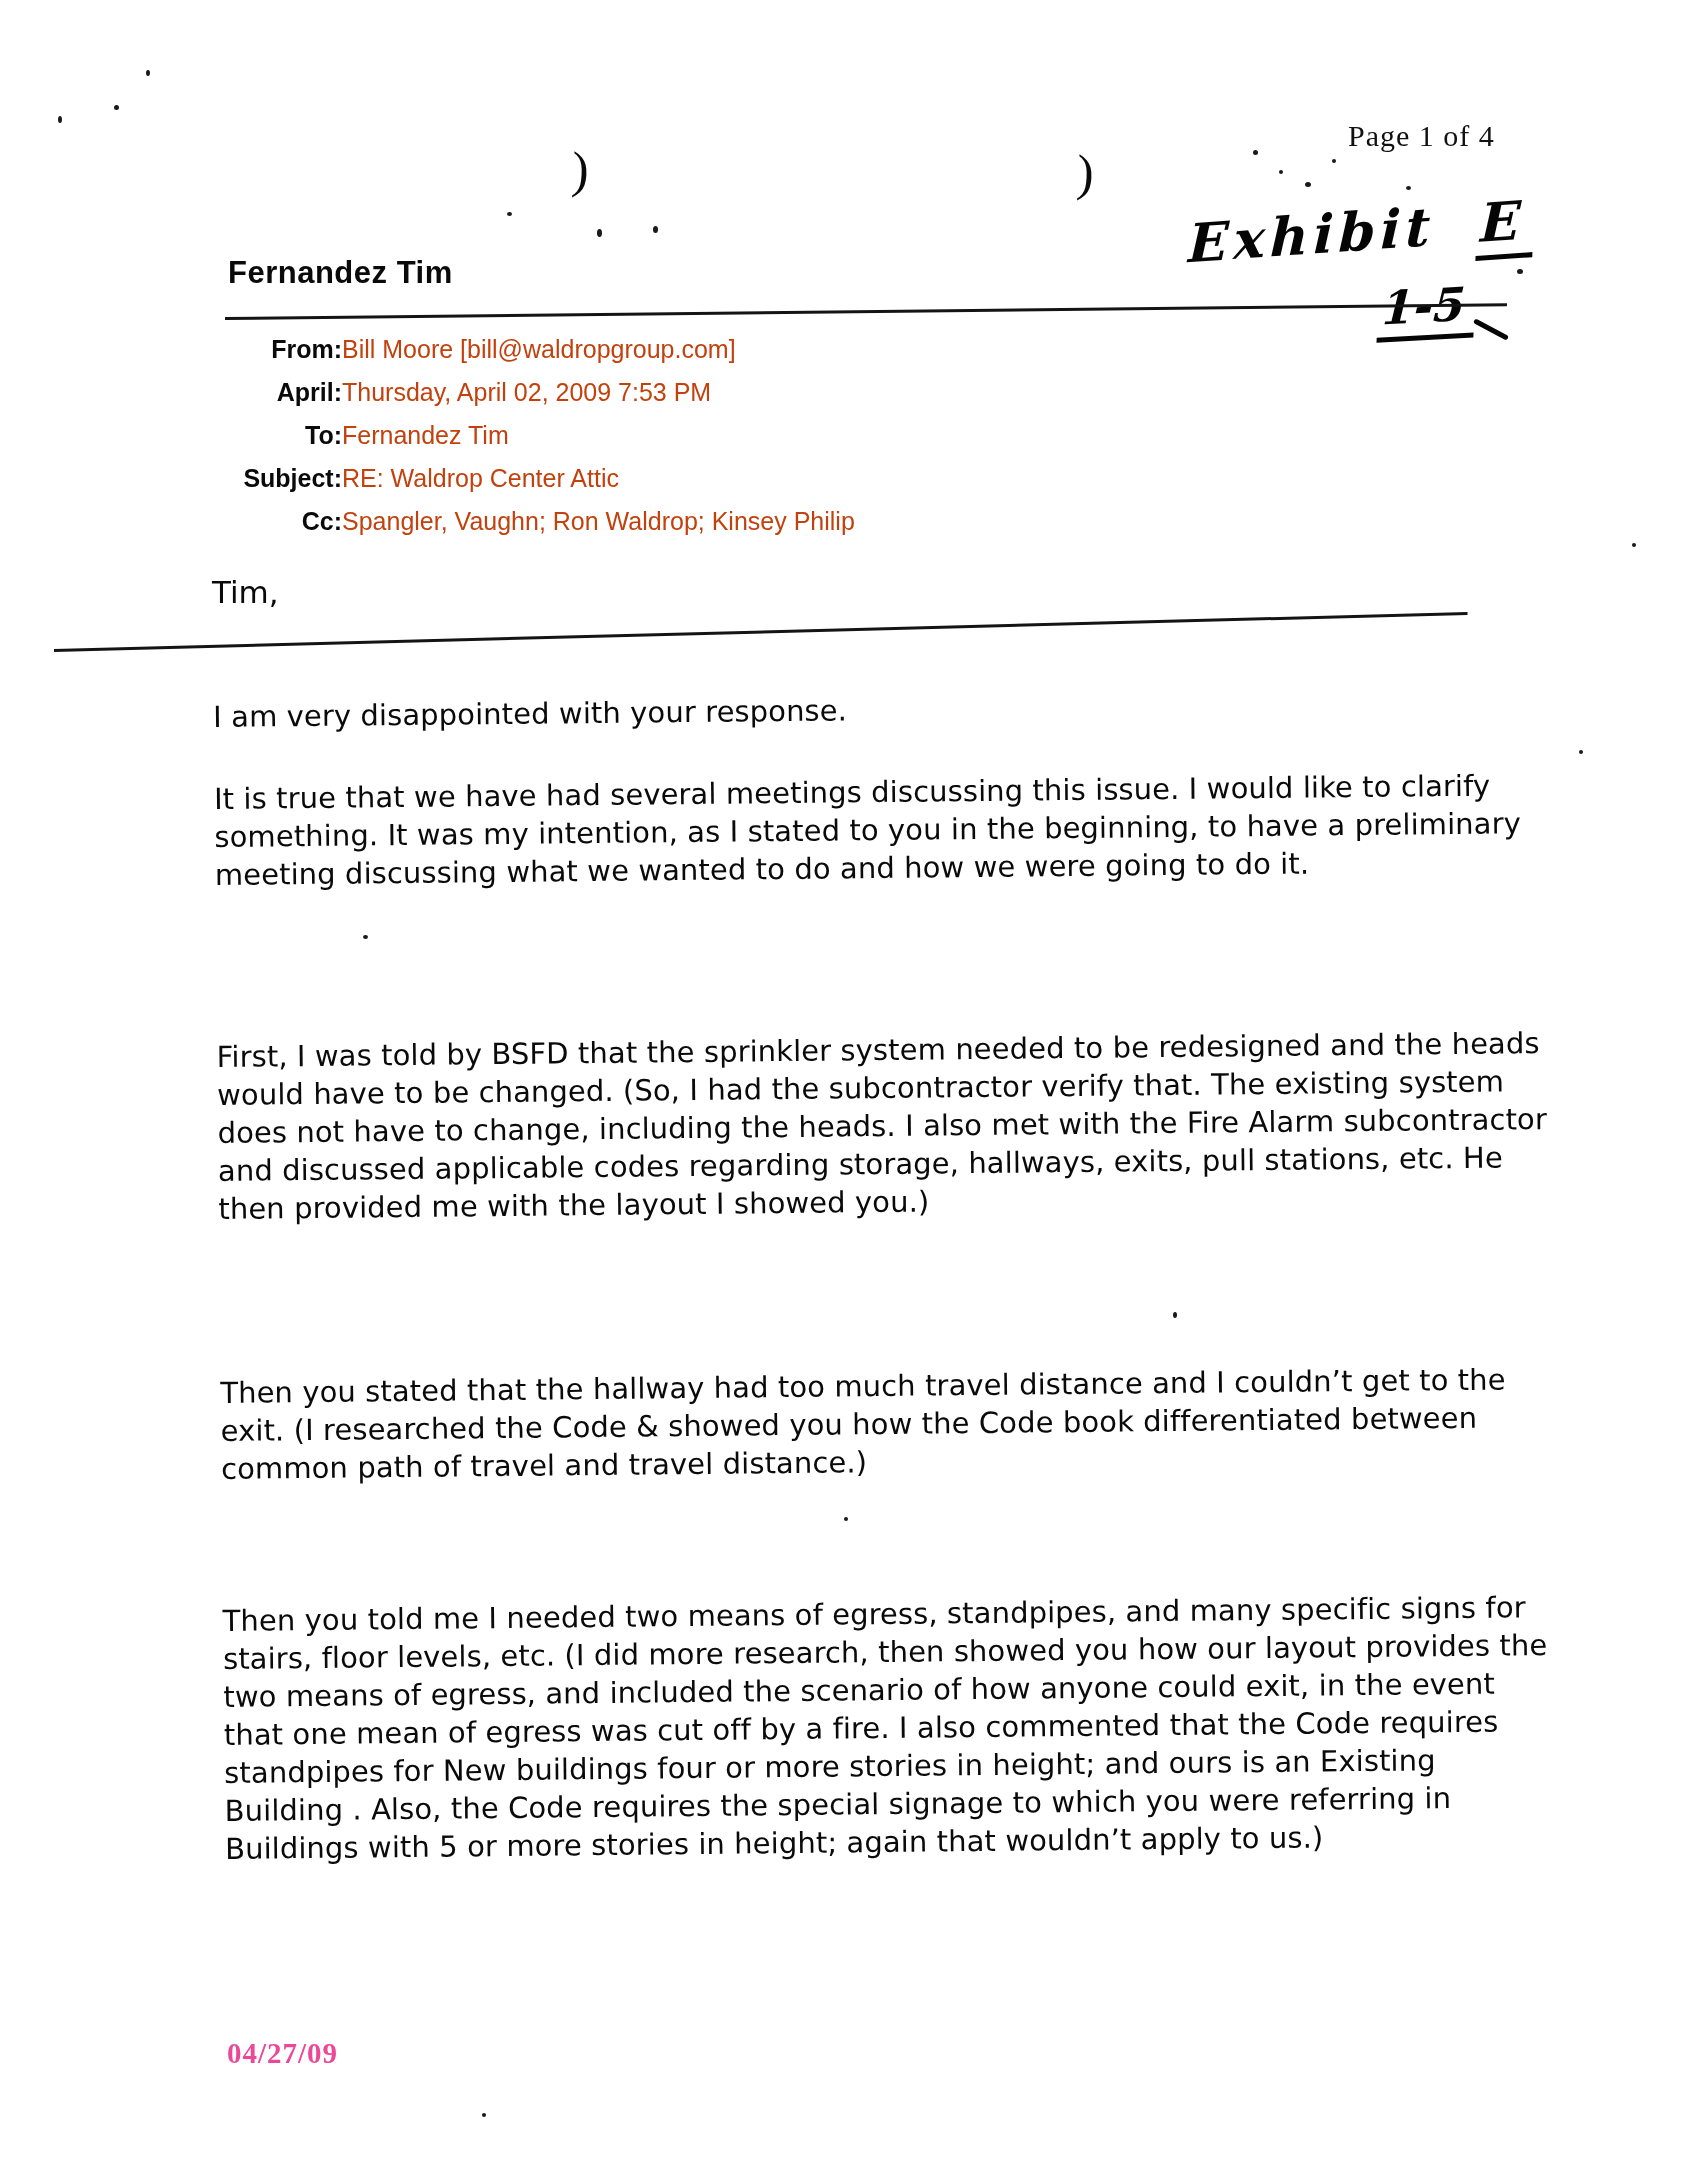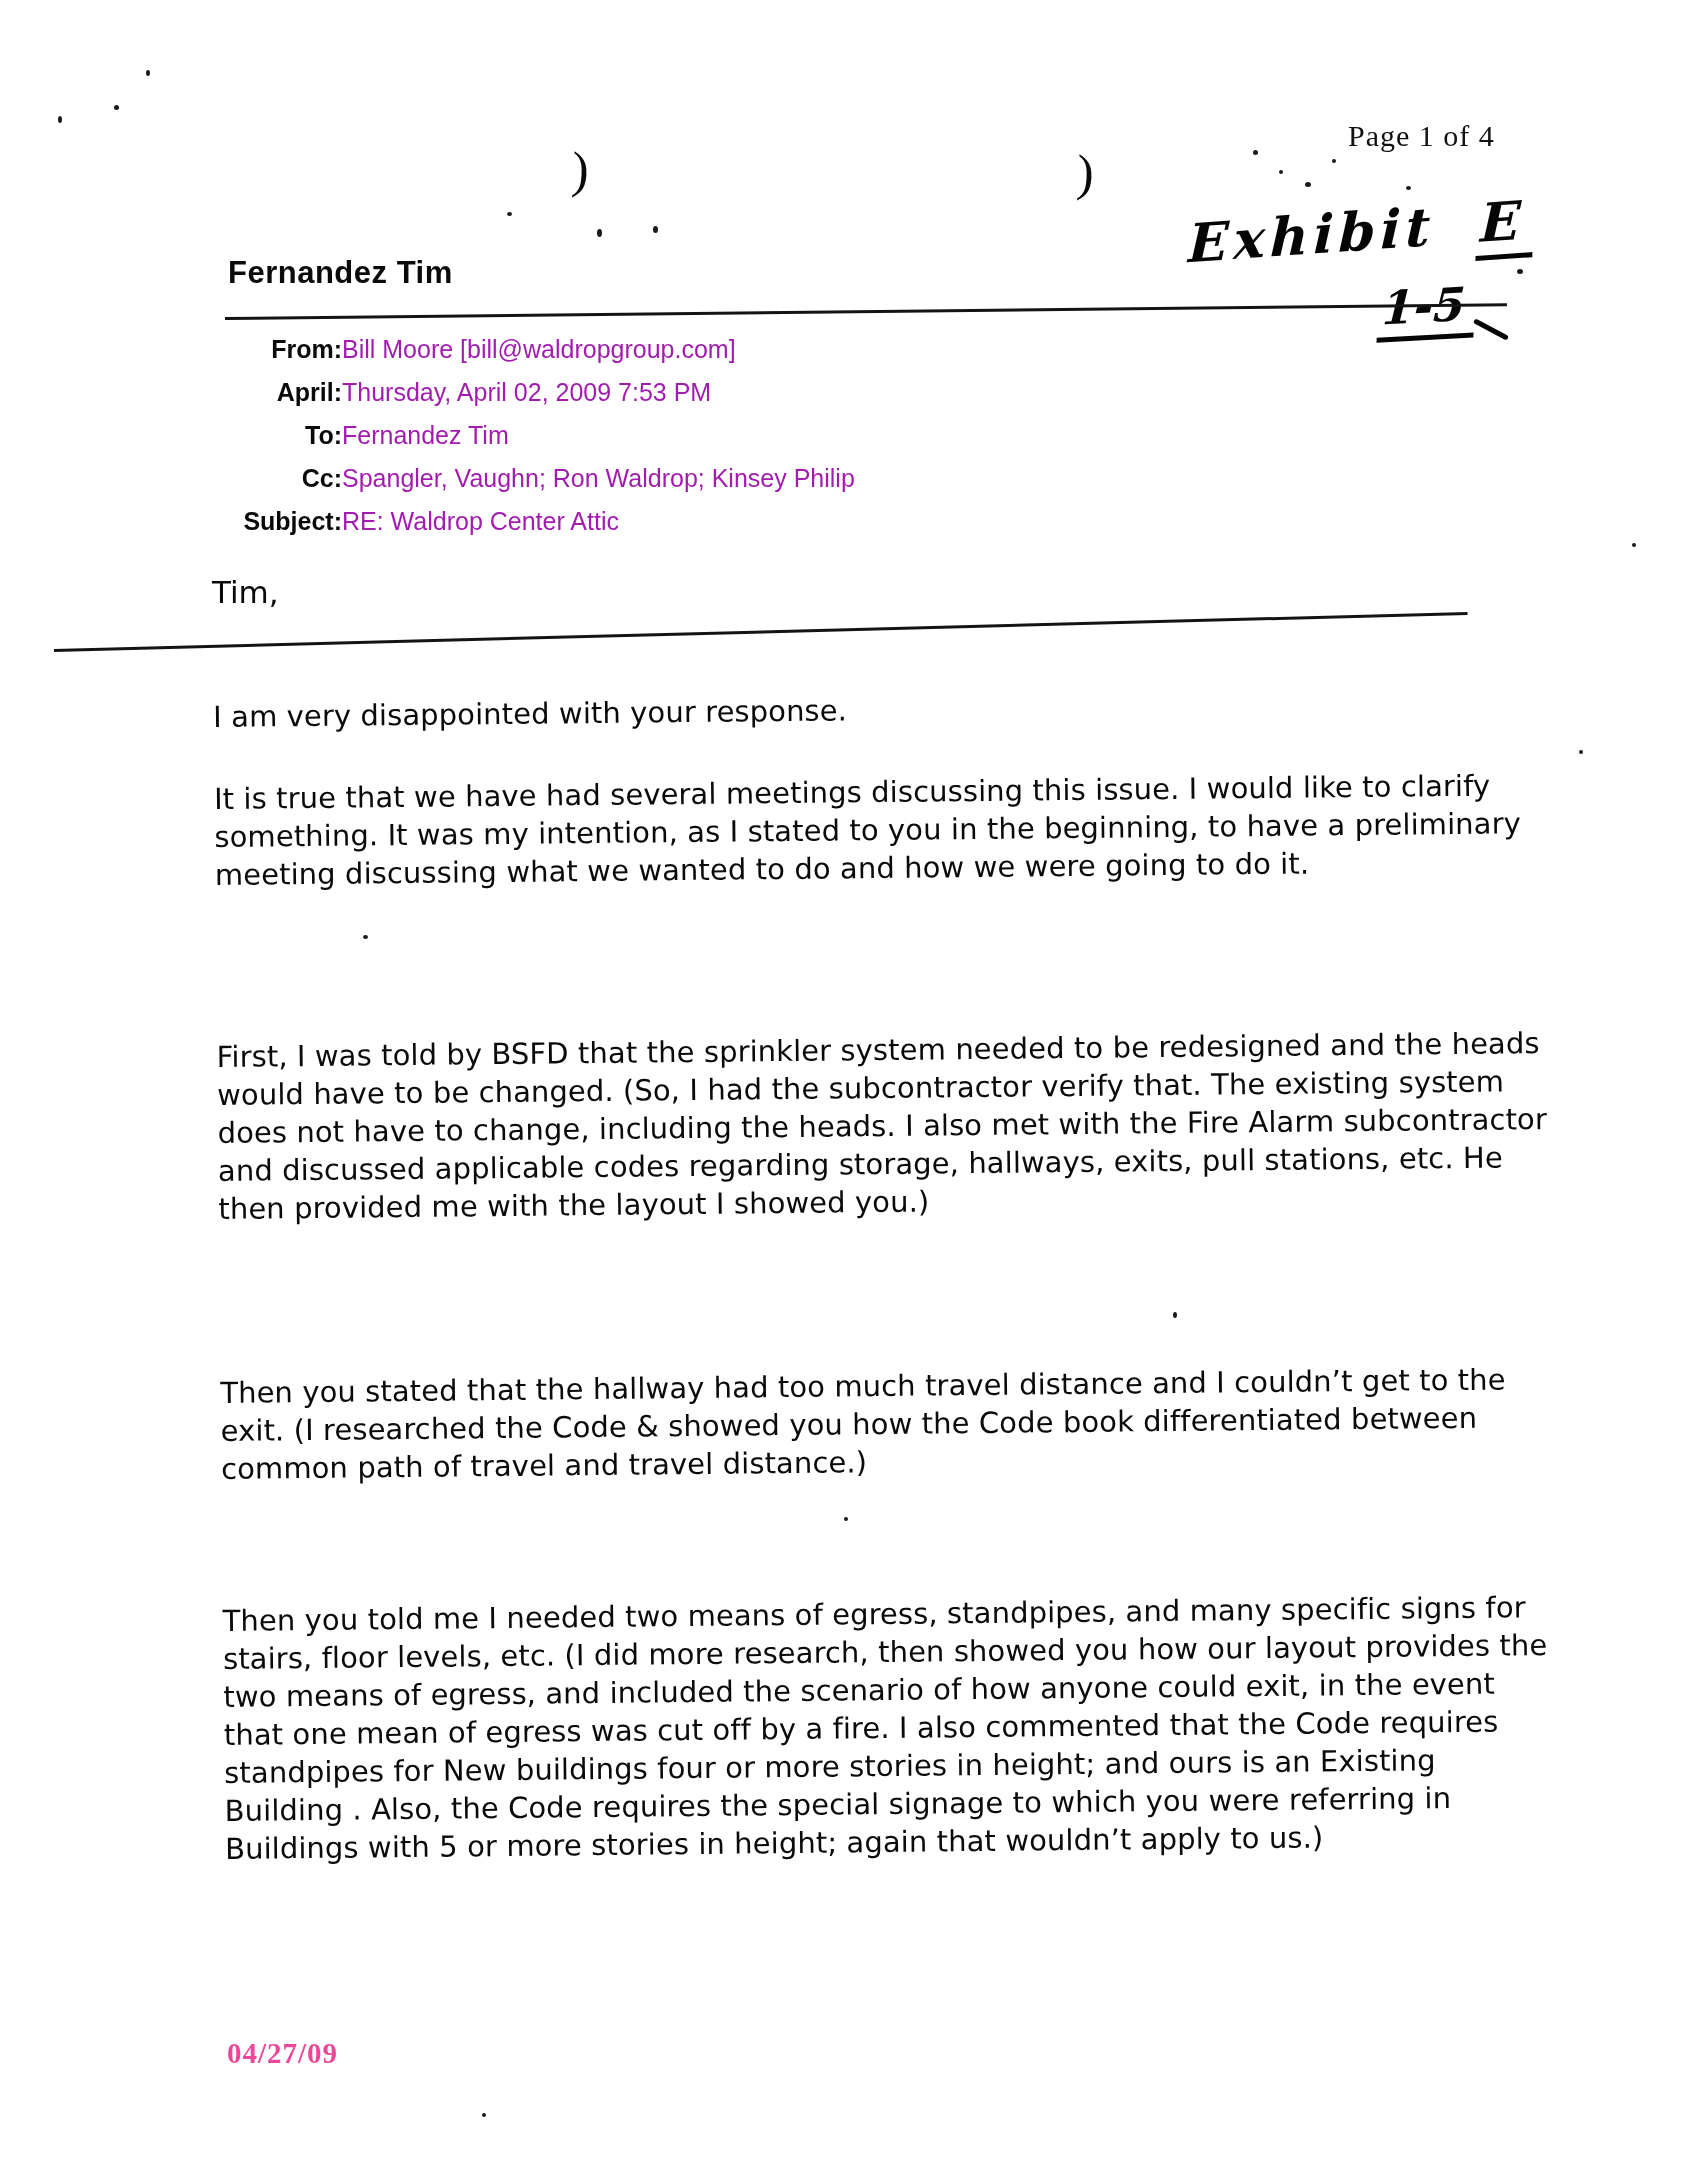--- a/index.html
+++ b/index.html
@@ -70,21 +70,21 @@
   .rule{position:absolute;background:#141414;transform-origin:left center;}
   .rule-header{left:225px;top:317px;width:1282px;height:3px;transform:rotate(-0.62deg);}
   .rule-body{left:54px;top:649px;width:1414px;height:3px;transform:rotate(-1.5deg);}
 
   .fields{position:absolute;left:228px;top:335px;font-family:"Liberation Sans",sans-serif;text-align:right;}
   .field-row{height:43px;display:flex;align-items:flex-start;}
   .field-label{
     display:inline-block;width:114px;
     font-weight:bold;font-size:25px;color:#0a0a0a;
   }
-  .field-value{font-size:25px;color:#a21caf;}
+  .field-value{font-size:25px;color:#c2410c;}
 
   .salutation{
     position:absolute;left:212px;top:574px;
     font-size:31px;color:#0a0a0a;text-align:right;
   }
 
   
   .body{
     position:absolute;left:213px;top:698px;width:1339px;
     transform:rotate(-0.6deg);transform-origin:left top;
@@ -155,26 +155,26 @@
     </div>
     <div class="field-row">
       <span class="field-label">April:</span>
       <span class="field-value">Thursday, April 02, 2009 7:53 PM</span>
     </div>
     <div class="field-row">
       <span class="field-label">To:</span>
       <span class="field-value">Fernandez Tim</span>
     </div>
     <div class="field-row">
+      <span class="field-label">Subject:</span>
+      <span class="field-value">RE: Waldrop Center Attic</span>
+    </div>
+    <div class="field-row">
       <span class="field-label">Cc:</span>
       <span class="field-value">Spangler, Vaughn; Ron Waldrop; Kinsey Philip</span>
-    </div>
-    <div class="field-row">
-      <span class="field-label">Subject:</span>
-      <span class="field-value">RE: Waldrop Center Attic</span>
     </div>
   </div>
 
   <div class="salutation">Tim,</div>
 
   <div class="rule rule-body"></div>
 
   <div class="body">
     <p class="para p1">I am very disappointed with your response.</p>
     <p class="para p2">It is true that we have had several meetings discussing this issue. I would like to clarify something. It was my intention, as I stated to you in the beginning, to have a preliminary meeting discussing what we wanted to do and how we were going to do it.</p>

